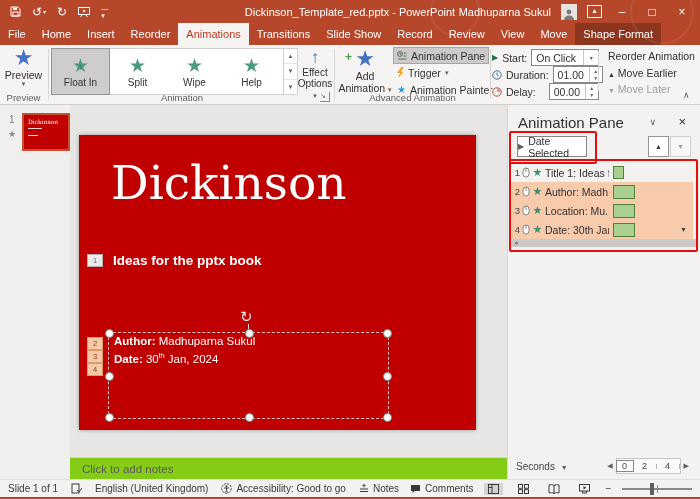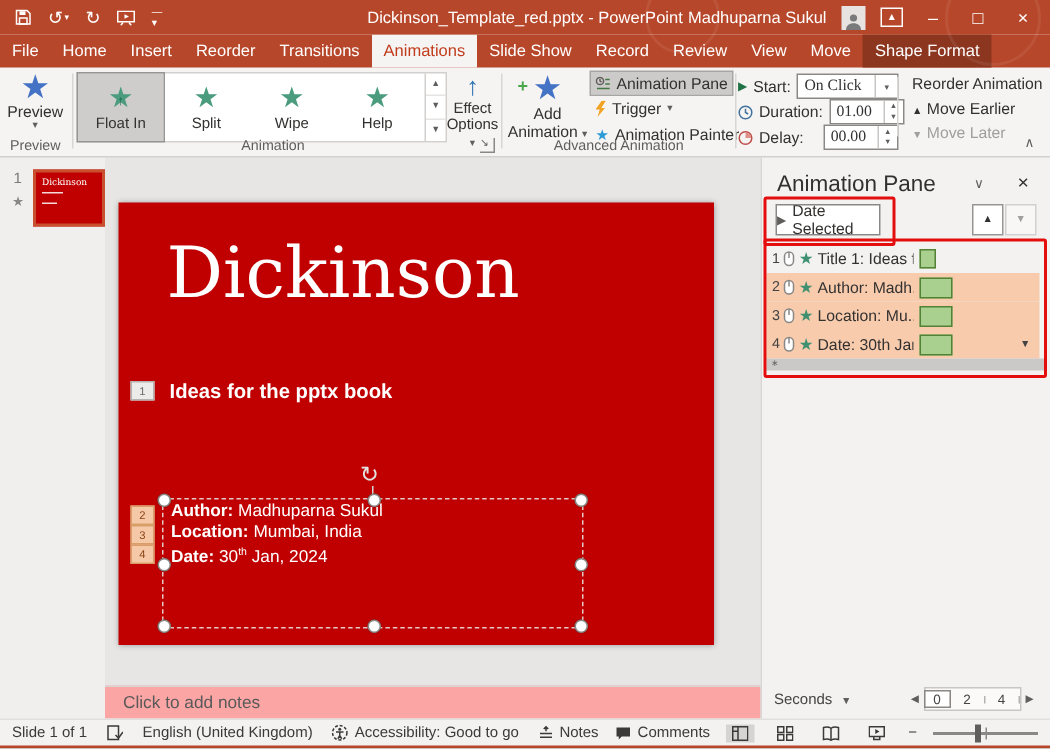--- a/index.html
+++ b/index.html
@@ -56,21 +56,21 @@
   .rb-effect div{font-size:10px;line-height:11px;}
   .rb-add{position:absolute;left:337px;top:3px;width:56px;text-align:center;}
   .rb-add .plus{position:absolute;left:8px;top:-2px;color:#4CA64C;font-weight:bold;font-size:12px;}
   .adv-col{position:absolute;left:394px;top:3px;width:94px;}
   .adv-btn{height:15px;display:flex;align-items:center;gap:4px;font-size:10.5px;padding:0 3px;margin-bottom:2px;white-space:nowrap;}
   .adv-btn.active{background:#CDCBC9;outline:1px solid #A8A6A4;}
   .bolt{width:7px;height:11px;background:#F2A324;clip-path:polygon(60% 0,100% 0,55% 45%,90% 45%,20% 100%,40% 55%,0 55%);}
   .timing{position:absolute;left:492px;top:0;}
   .t-row{position:absolute;display:flex;align-items:center;gap:4px;font-size:10.5px;white-space:nowrap;}
   .t-box{height:15px;border:1px solid #8A8886;background:#fff;display:flex;align-items:center;font-size:10.5px;}
-  .t-box .val{padding:0 4px;font-family:Liberation Serif, serif;}
+  .t-box .val{padding:0 4px;}
   .t-drop{width:14px;border-left:1px solid #C8C6C4;height:100%;display:flex;align-items:center;justify-content:center;font-size:6px;color:#605E5C;}
   .spin{display:flex;flex-direction:column;width:12px;border-left:1px solid #C8C6C4;height:100%;}
   .spin span{flex:1;display:flex;align-items:center;justify-content:center;font-size:5px;color:#605E5C;}
   .reorder{position:absolute;left:608px;font-size:10.5px;white-space:nowrap;}
   .reorder .tri{font-size:7px;}
   .disabled{color:#A19F9D;}
   .collapse{position:absolute;left:683px;top:45px;font-size:9px;color:#605E5C;}
   
   .thumbs{position:absolute;left:0;top:104px;width:70px;bottom:19px;background:#F0EFEE;
           border-right:1px solid #D8D6D4;}
@@ -92,21 +92,21 @@
   .subtitle{position:absolute;left:34px;top:118px;font-weight:bold;font-size:13.5px;}
   .selbox{position:absolute;left:29px;top:197px;width:279px;height:85px;border:1px dashed rgba(235,235,235,.85);}
   .handle{position:absolute;width:7px;height:7px;border-radius:50%;background:#fff;border:1px solid #8A8886;
           box-shadow:0 0 1px rgba(0,0,0,.4);}
   .rotate{position:absolute;left:131px;top:-24px;font-size:15px;color:#E3E3E3;line-height:15px;}
   .rotate-stem{position:absolute;left:139px;top:-9px;width:1px;height:9px;background:#D5D5D5;}
   .body-text{position:absolute;left:35px;top:200px;font-size:11.5px;line-height:13.5px;}
   .body-text b{font-weight:bold;}
   .body-text sup{font-size:7px;}
   
-  .notes{position:absolute;left:70px;right:192px;bottom:19px;height:22px;background:#fca5a5;
+  .notes{position:absolute;left:70px;right:192px;bottom:19px;height:22px;background:#84cc16;
          border-top:1px solid #D8D6D4;display:flex;align-items:center;padding-left:12px;
          color:#595959;font-size:11.5px;}
   
   .pane{position:absolute;right:0;top:104px;width:192px;bottom:19px;background:#F3F2F1;
         border-left:1px solid #D8D6D4;}
   .pane-title{position:absolute;left:10px;top:10px;font-size:15px;color:#323130;}
   .pane-chev{position:absolute;right:44px;top:13px;font-size:9px;color:#605E5C;}
   .pane-close{position:absolute;right:14px;top:10px;font-size:13px;color:#323130;}
   .play-btn{position:absolute;left:9px;top:32px;width:68px;height:19px;border:1px solid #8A8886;background:#fff;
         display:flex;align-items:center;justify-content:center;gap:4px;font-size:10.5px;}
@@ -188,22 +188,22 @@
       <span class="win-btn">□</span>
       <span class="win-btn">×</span>
     </div>
   </div>
 
   <div class="tabrow">
     <div class="tab">File</div>
     <div class="tab">Home</div>
     <div class="tab">Insert</div>
     <div class="tab">Reorder</div>
+    <div class="tab active">Animations</div>
     <div class="tab">Transitions</div>
-    <div class="tab active">Animations</div>
     <div class="tab">Slide Show</div>
     <div class="tab">Record</div>
     <div class="tab">Review</div>
     <div class="tab">View</div>
     <div class="tab">Move</div>
     <div class="tab contextual">Shape Format</div>
     <div class="tellme">
       
       
     </div>
@@ -361,21 +361,20 @@
         <span class="handle" style="right:-4px;top:-4px;"></span>
         <span class="handle" style="left:-4px;top:39px;"></span>
         <span class="handle" style="right:-4px;top:39px;"></span>
         <span class="handle" style="left:-4px;bottom:-4px;"></span>
         <span class="handle" style="left:136px;bottom:-4px;"></span>
         <span class="handle" style="right:-4px;bottom:-4px;"></span>
       </div>
 
       <div class="body-text">
         <div><b>Author:</b><span> Madhuparna Sukul</span></div>
-        <div><b>Location:</b><span> Mumbai, India</span></div>
         <div><b>Date:</b><span> 30</span><sup>th</sup><span> Jan, 2024</span></div>
       </div>
     </div>
   </div>
 
   <div class="notes">
     <span>Click to add notes</span>
   </div>
 
   <div class="pane">

